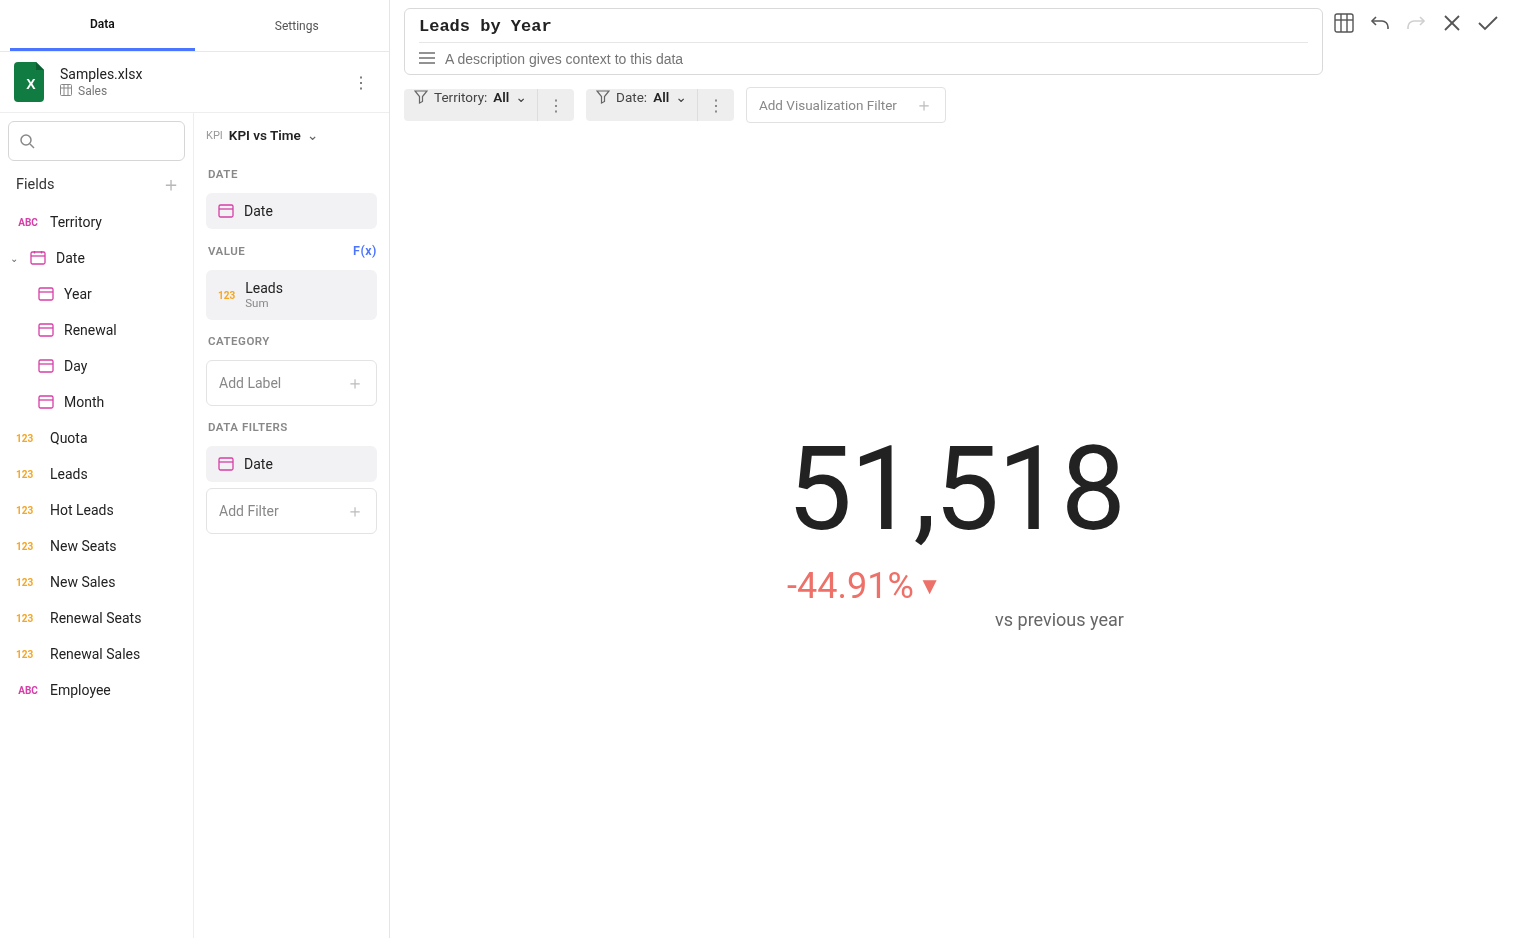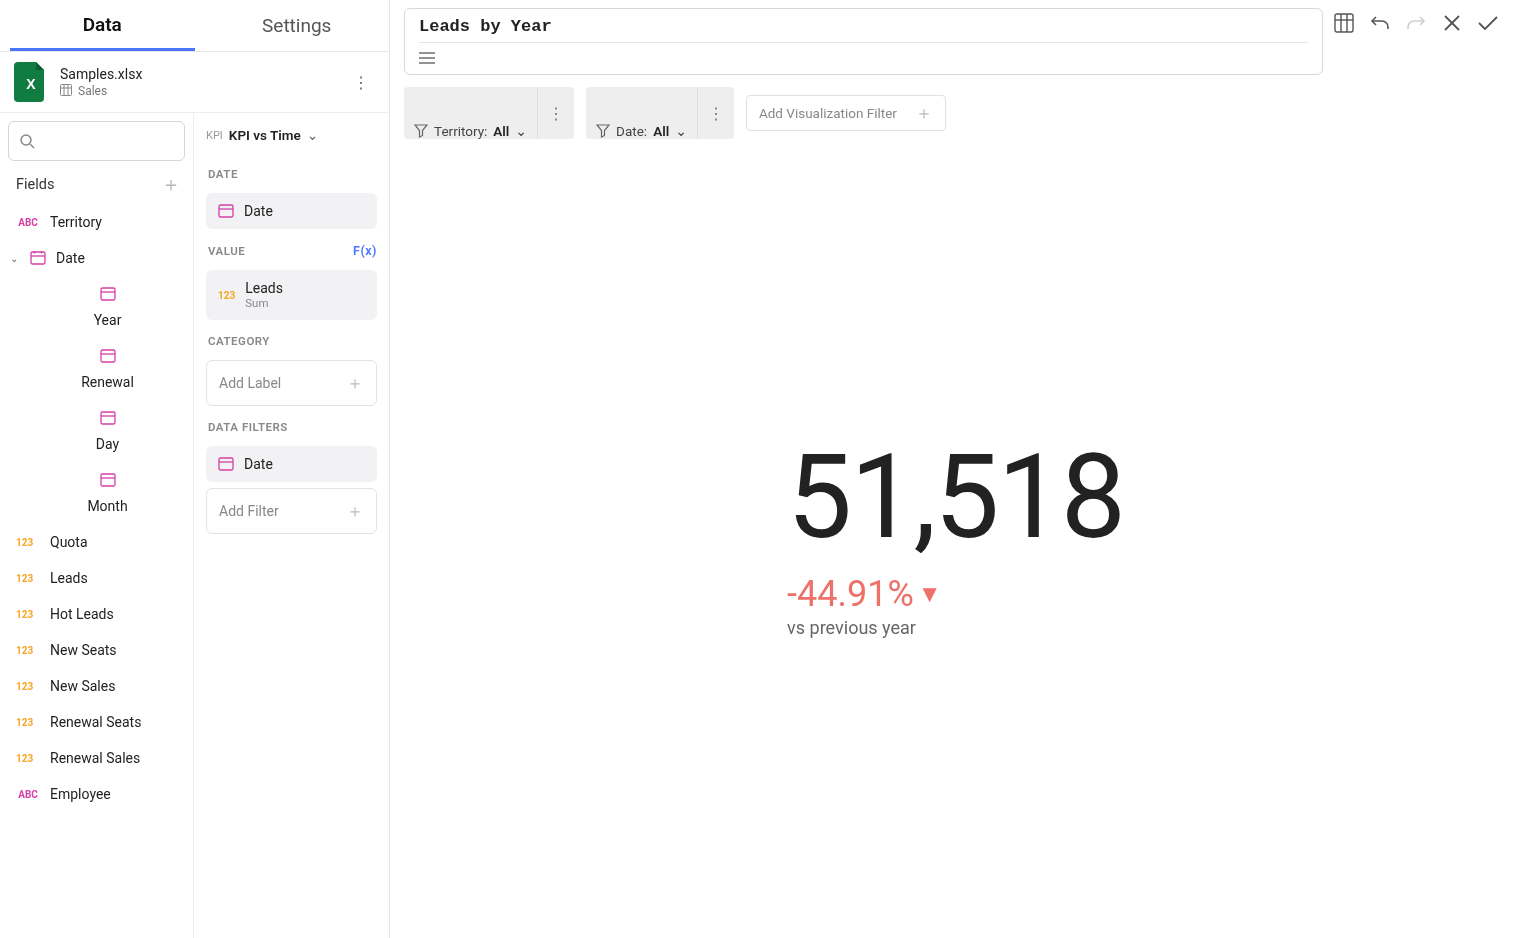--- a/index.html
+++ b/index.html
@@ -2,37 +2,37 @@
 <html><head>
 <meta charset="utf-8">
 <style>
   * { box-sizing: border-box; margin: 0; padding: 0; }
   html, body { height: 100%; font-family: -apple-system, BlinkMacSystemFont, "Segoe UI", Roboto, Helvetica, Arial, sans-serif; color: #222; }
   body { display: flex; height: 938px; width: 1513px; overflow: hidden; }
 
   
   .left { width: 390px; display: flex; flex-direction: column; border-right: 1px solid #e5e5e5; }
   .tabs { display: flex; height: 52px; border-bottom: 1px solid #e8e8e8; }
-  .tab { flex:1; display:flex; align-items:center; justify-content:center; font-size:19px; color:#555; cursor:pointer;margin-left:10px; }
+  .tab { flex:1; display:flex; align-items:center; justify-content:center; font-size:12px; color:#555; cursor:pointer;margin-left:10px; }
   .tab.active { color:#111; font-weight:600; border-bottom:3px solid #4b74ff; }
   .datasource { display:flex; align-items:center; padding:10px 14px; border-bottom:1px solid #eee; }
   .xls-icon { width:34px; height:40px; position:relative; margin-right:12px; }
   .xls-icon svg { width:34px; height:40px; }
   .ds-text { display:flex; flex-direction:column; gap:2px; }
   .ds-file { font-size:14px; color:#222; }
   .ds-sheet { font-size:12px; color:#777; display:flex; align-items:center; gap:6px; }
   .ds-more { margin-left:auto; cursor:pointer; padding:6px; color:#666; }
 
   .left-columns { flex:1; display:flex; overflow:hidden; }
   .fields-col { width:194px; border-right:1px solid #eee; display:flex; flex-direction:column; padding:8px; overflow-y:auto; }
   .search-box { border:1px solid #d6d6d6; border-radius:6px; height:40px; display:flex; align-items:center; padding:0 10px; color:#888; }
   .fields-header { display:flex; align-items:center; justify-content:space-between; padding:10px 4px 6px 8px; font-size:14.5px; color:#333; }
   .fields-header .plus { color:#b8b8b8; font-size:20px; cursor:pointer; }
   .field-row { display:flex; align-items:center; gap:10px; padding:10px 8px; font-size:14px; color:#222; cursor:grab; border-radius:4px; }
-  .field-row.indent { padding-left:30px;flex-direction:column; }
+  .field-row.indent { padding-left:30px; }
   .field-row .chev { width:12px; color:#666; font-size:10px; margin-right:-2px; }
   .badge-abc { color:#d63fa7; font-size:10px; font-weight:700; width:24px;text-align:center; }
   .badge-123 { color:#f5a623; font-size:10px; font-weight:700; width:24px; }
   .cal-icon { width:16px; height:16px; }
   .cal-icon svg { width:16px; height:16px; }
 
   .config-col { flex:1; display:flex; flex-direction:column; padding:10px 12px; gap:6px; overflow-y:auto; position:relative; }
   .viz-picker { display:flex; align-items:center; gap:6px; padding:4px 0 10px 0; font-size:13.5px; }
   .viz-picker .mini { color:#999; font-size:11px; }
   .viz-picker .name { font-weight:600; }
@@ -50,32 +50,32 @@
   .title-box { flex:1; border:1px solid #d9d9d9; border-radius:6px; padding:6px 14px; display:flex; flex-direction:column; }
   .title-input { border:none; outline:none; font-size:17px; font-weight:600; color:#222; background:transparent; padding:2px 0;font-family:Liberation Mono, monospace; }
   .desc-row { display:flex; align-items:center; gap:10px; border-top:1px solid #e6e6e6; padding-top:6px; margin-top:4px; }
   .desc-row .ham { color:#777; cursor:grab; }
   .desc-input { border:none; outline:none; font-size:14px; color:#888; flex:1; background:transparent; }
   .actions { display:flex; align-items:center; gap:14px; padding-top:4px; }
   .action-btn { color:#555; cursor:pointer; width:22px; height:22px; display:flex; align-items:center; justify-content:center; }
   .action-btn.disabled { color:#cfcfcf; cursor:default; }
 
   .filter-row { display:flex; align-items:center; gap:12px; padding:12px 0 0 0; }
-  .fpill { background:#eeeeee; border-radius:4px; display:flex; align-items:flex-end; height:52px; }
+  .fpill { background:#eeeeee; border-radius:4px; display:flex; align-items:flex-start; height:32px; }
   .fpill-main { display:flex; align-items:center; gap:6px; padding:0 10px; font-size:13.5px; color:#444; cursor:pointer; }
   .fpill-main .bold { font-weight:600; color:#222; }
   .fpill-more { padding:0 10px; color:#777; cursor:pointer; border-left:1px solid #ddd; height:100%; display:flex; align-items:center; }
   .add-vf { border:1px solid #e1e1e1; border-radius:4px; display:flex; align-items:center; gap:18px; padding:0 12px; height:36px; font-size:13.5px; color:#888; cursor:pointer; }
 
   .canvas { flex:1; display:flex; align-items:center; justify-content:center; }
   .kpi-block { text-align:left; transform:translateX(4px); }
   .kpi-value { font-size:116px; font-weight:400; letter-spacing:-2px; color:#222; line-height:1; }
   .kpi-delta { font-size:36px; color:#ed7168; margin-top:18px; display:flex; align-items:center; gap:4px; }
   .kpi-delta .tri { font-size:24px; }
-  .kpi-sub { font-size:18px; color:#666; margin-top:2px; }
+  .kpi-sub { font-size:18px; color:#666; margin-top:2px;text-align:right; }
 
   .dots-v::before { content:"⋮"; }
   .chev-down::before { content:"⌄"; font-size:14px; }
 </style>
 </head>
 <body>
 
 <div class="left">
   <div class="tabs">
     <div class="tab active">Data</div>
@@ -251,20 +251,21 @@
 <div class="main">
   <div class="topbar">
     <div class="title-box">
       <input class="title-input" value="Leads by Year" style="">
       <div class="desc-row">
         <span class="ham"><svg width="16" height="12" viewBox="0 0 16 12">
               <line x1="0" y1="1" x2="16" y2="1" stroke="#777" stroke-width="1.6"></line>
               <line x1="0" y1="6" x2="16" y2="6" stroke="#777" stroke-width="1.6"></line>
               <line x1="0" y1="11" x2="16" y2="11" stroke="#777" stroke-width="1.6"></line>
             </svg></span>
+        <input class="desc-input" placeholder="A description gives context to this data" style="">
       </div>
     </div>
     <div class="actions">
       <span class="action-btn">
           <svg width="20" height="20" viewBox="0 0 20 20">
             <rect x="1" y="1" width="18" height="18" rx="2" fill="none" stroke="#555" stroke-width="1.4"></rect>
             <line x1="7" y1="1" x2="7" y2="19" stroke="#555" stroke-width="1.4"></line>
             <line x1="13" y1="1" x2="13" y2="19" stroke="#555" stroke-width="1.4"></line>
             <line x1="1" y1="7" x2="19" y2="7" stroke="#555" stroke-width="1.4"></line>
           </svg>

